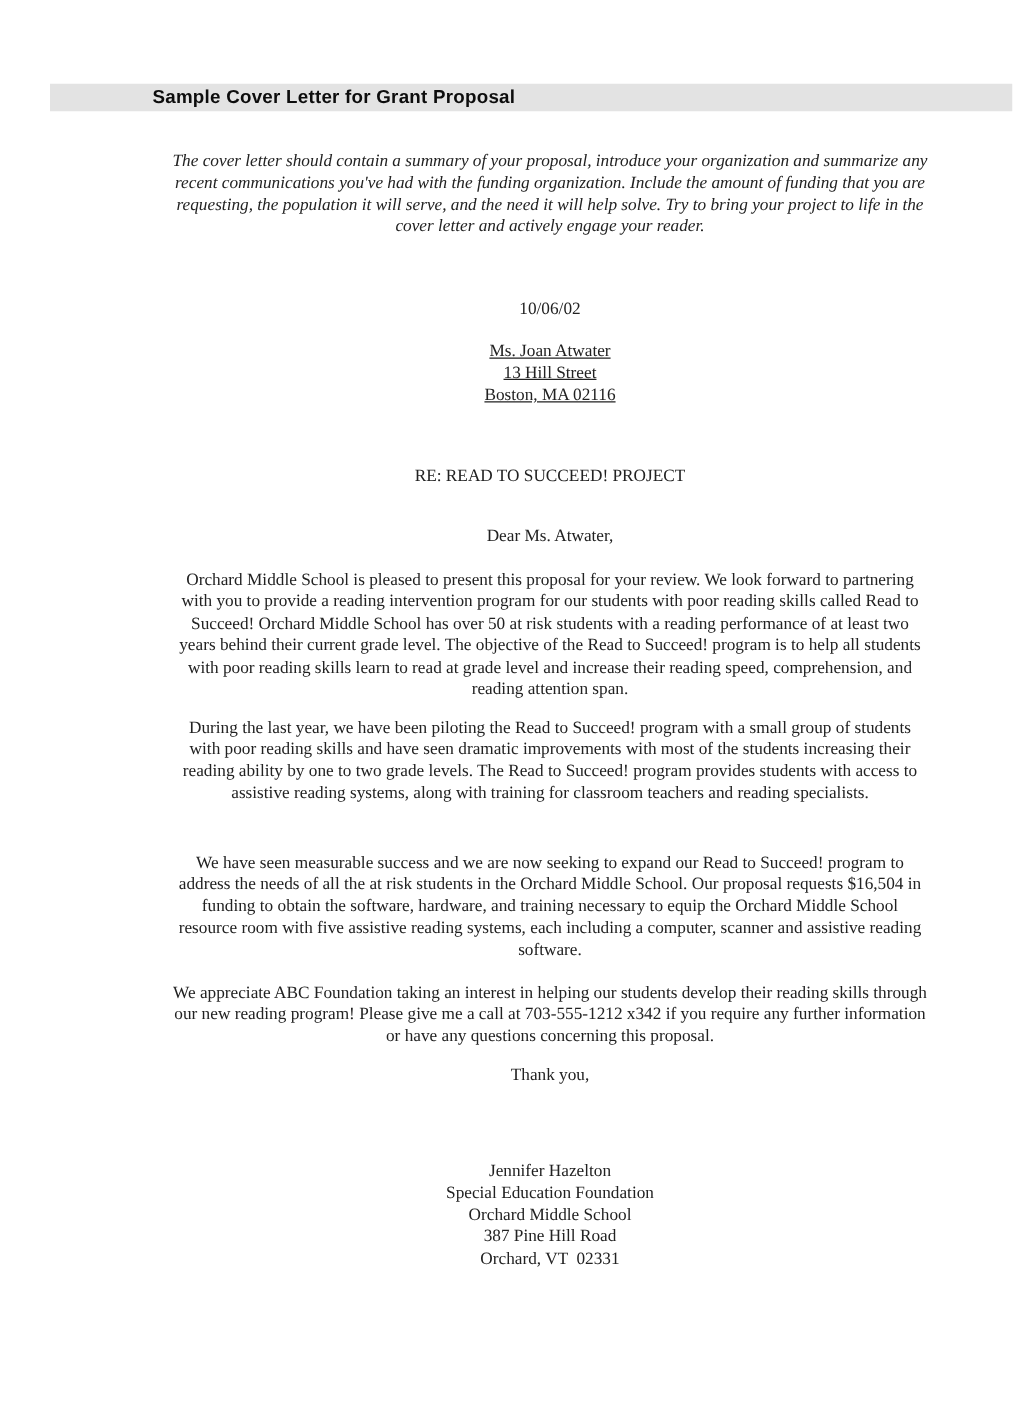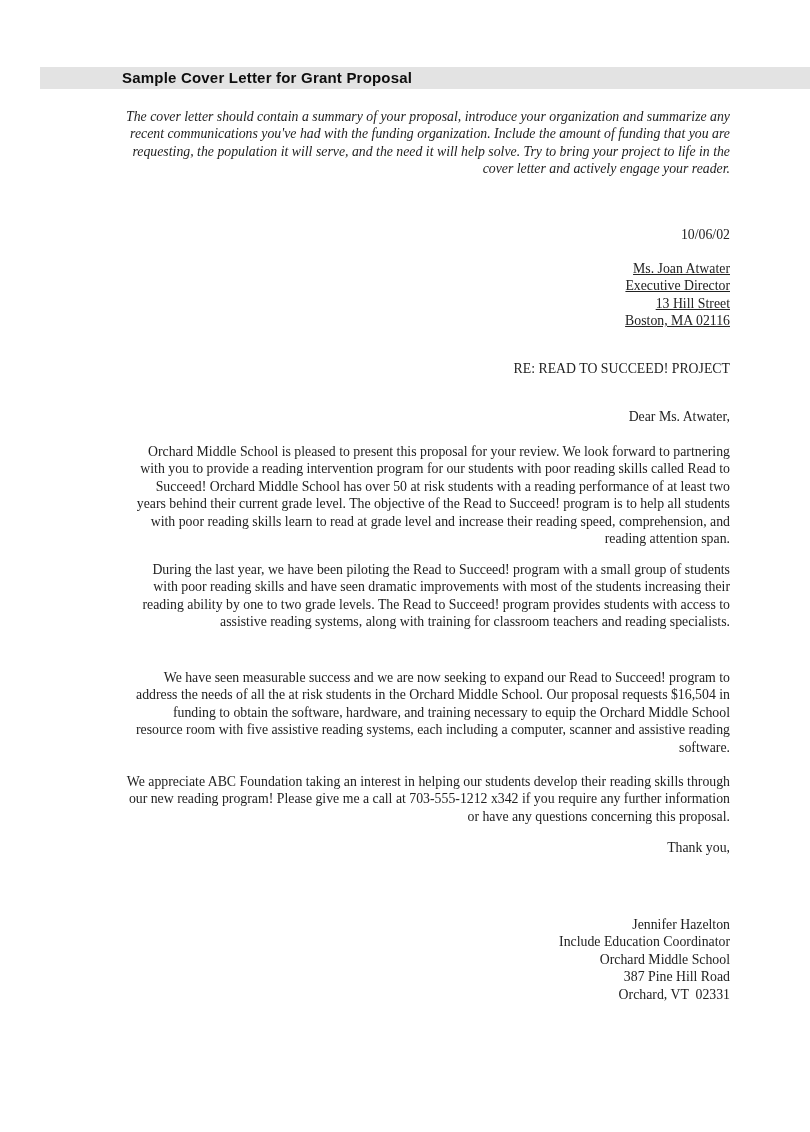--- a/index.html
+++ b/index.html
@@ -32,24 +32,24 @@
     font-weight: bold;
     font-size: 15px;
     color: #0d0d0d;
     letter-spacing: 0.2px;
     white-space: nowrap;
   }
   .block {
     position: absolute;
     left: 122px;
     width: 604px;
-    margin: 4px;
+    margin: 16px;
     font-size: 13.8px;
     line-height: 17.4px;
-    text-align: right;
+    text-align: center;
   }
   .intro {
     font-style: italic;
   }
   .line {
     white-space: pre-wrap;
   }
 </style>
 </head>
 <body>
@@ -59,40 +59,39 @@
   <div class="title-bar">
     <span class="title-text">Sample Cover Letter for Grant Proposal</span>
   </div>
 
   <p class="block intro" style="top:104px;">The cover letter should contain a summary of your proposal, introduce your organization and summarize any recent communications you've had with the funding organization. Include the amount of funding that you are requesting, the population it will serve, and the need it will help solve. Try to bring your project to life in the cover letter and actively engage your reader.</p>
 
   <div class="block" style="top:222px;">10/06/02</div>
 
   <div class="block" style="top:256px;text-decoration:underline;">
     <div class="line">Ms. Joan Atwater</div>
-    <div class="line">Executive Director</div>
     <div class="line">13 Hill Street</div>
     <div class="line">Boston, MA 02116</div>
   </div>
 
   <div class="block" style="top:404px;">Dear Ms. Atwater,</div>
 
   <div class="block" style="top:356px;">RE: READ TO SUCCEED! PROJECT</div>
 
   <p class="block" style="top:439px;">Orchard Middle School is pleased to present this proposal for your review. We look forward to partnering with you to provide a reading intervention program for our students with poor reading skills called Read to Succeed! Orchard Middle School has over 50 at risk students with a reading performance of at least two years behind their current grade level. The objective of the Read to Succeed! program is to help all students with poor reading skills learn to read at grade level and increase their reading speed, comprehension, and reading attention span.</p>
 
   <p class="block" style="top:557px;">During the last year, we have been piloting the Read to Succeed! program with a small group of students with poor reading skills and have seen dramatic improvements with most of the students increasing their reading ability by one to two grade levels. The Read to Succeed! program provides students with access to assistive reading systems, along with training for classroom teachers and reading specialists.</p>
 
   <p class="block" style="top:665px;">We have seen measurable success and we are now seeking to expand our Read to Succeed! program to address the needs of all the at risk students in the Orchard Middle School. Our proposal requests $16,504 in funding to obtain the software, hardware, and training necessary to equip the Orchard Middle School resource room with five assistive reading systems, each including a computer, scanner and assistive reading software.</p>
 
   <p class="block" style="top:769px;">We appreciate ABC Foundation taking an interest in helping our students develop their reading skills through our new reading program! Please give me a call at 703-555-1212 x342 if you require any further information or have any questions concerning this proposal.</p>
 
   <div class="block" style="top:835px;">Thank you,</div>
 
   <div class="block" style="top:912px;">
     <div class="line">Jennifer Hazelton</div>
-    <div class="line">Include Education Coordinator</div>
+    <div class="line">Special Education Foundation</div>
     <div class="line">Orchard Middle School</div>
     <div class="line">387 Pine Hill Road</div>
     <div class="line">Orchard, VT  02331</div>
   </div>
 
 </div>
 
 </body></html>

